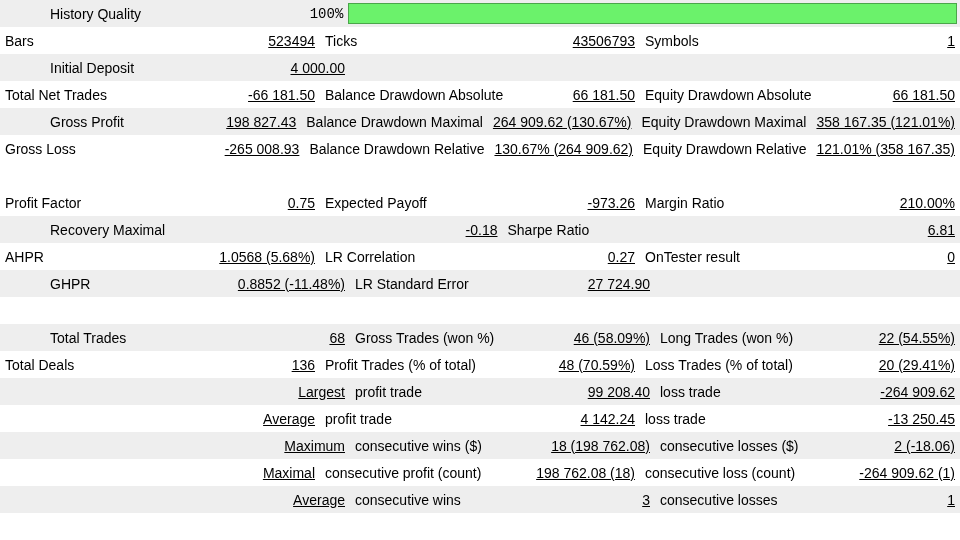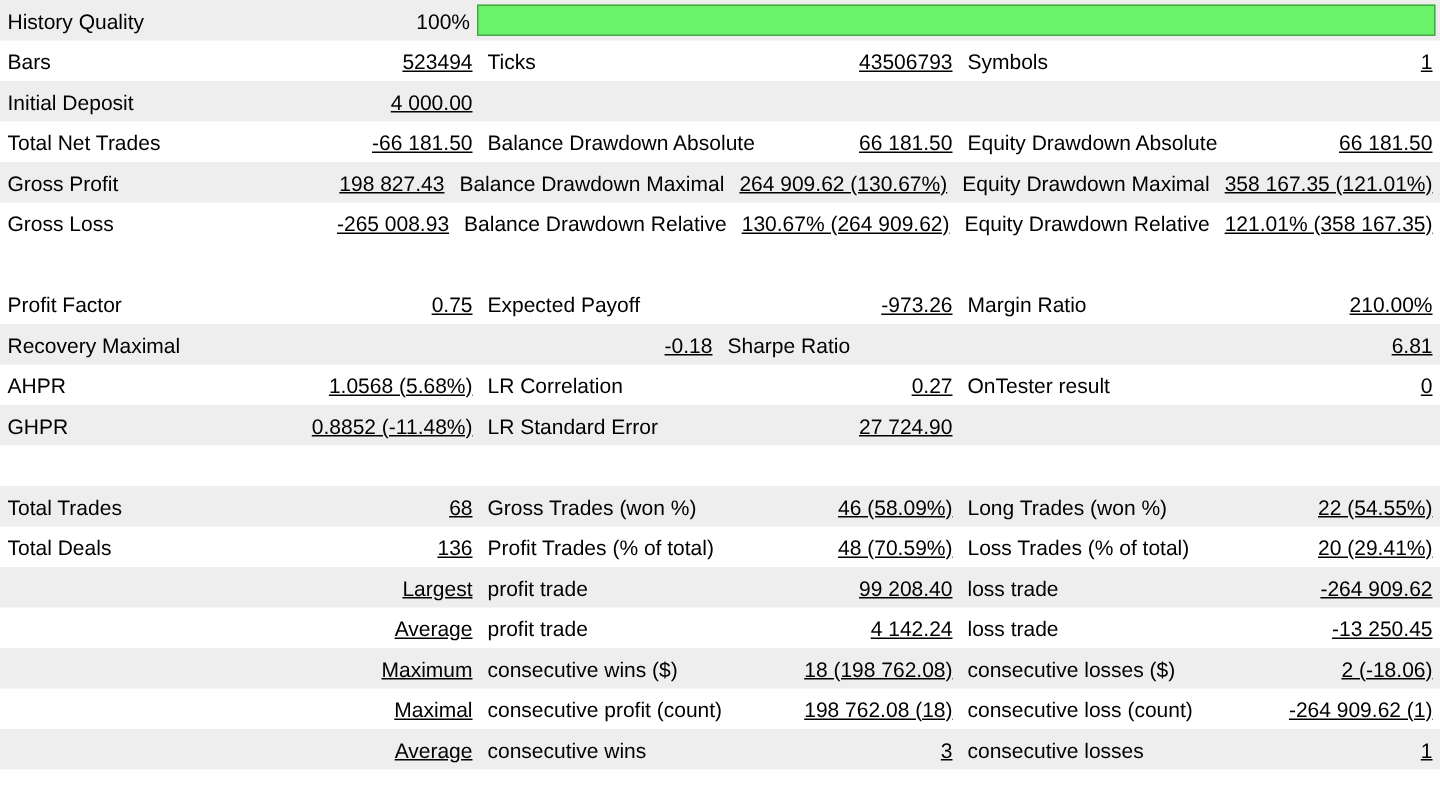--- a/index.html
+++ b/index.html
@@ -1,25 +1,25 @@
 <!DOCTYPE html>
 <html><head>
   <meta charset="utf-8">
   <style>
     * { box-sizing: border-box; margin: 0; padding: 0; }
     body { font-family: "Segoe UI", Tahoma, sans-serif; font-size: 14px; color: #000; background: #fff; width: 960px; height: 540px; overflow: hidden; }
     .row { display: flex; width: 100%; height: 27px; align-items: stretch; }
-    .row.alt { background: #eeeeee; }
+    .row.alt { background: #eeeeee; padding-left: 45px; }
     .cell { display: flex; align-items: center; padding: 0 5px; overflow: hidden; white-space: nowrap; }
     
     .g { flex: 1 1 0; display: flex; }
     .lbl { flex: 1 1 0; text-align: left; }
     .val { text-align: left; justify-content: flex-end; min-width: 100px; text-decoration: underline; }
     .qbar { flex: 2 1 0; background: #6bf26b; border: 1px solid #4aa64a; margin: 3px 3px 3px 0; }
-    .narrowv { width: 80px; text-align: right; justify-content: flex-end; }
+    .narrowv { width: 80px; text-align: right; justify-content: flex-end; font-family: Liberation Mono, monospace; }
     .spacer { height: 27px; }
   </style>
 </head>
 <body>
 
 <div class="row alt">
   <div class="g">
     <div class="cell lbl">History Quality</div>
     <div class="cell narrowv">100%</div>
   </div>

